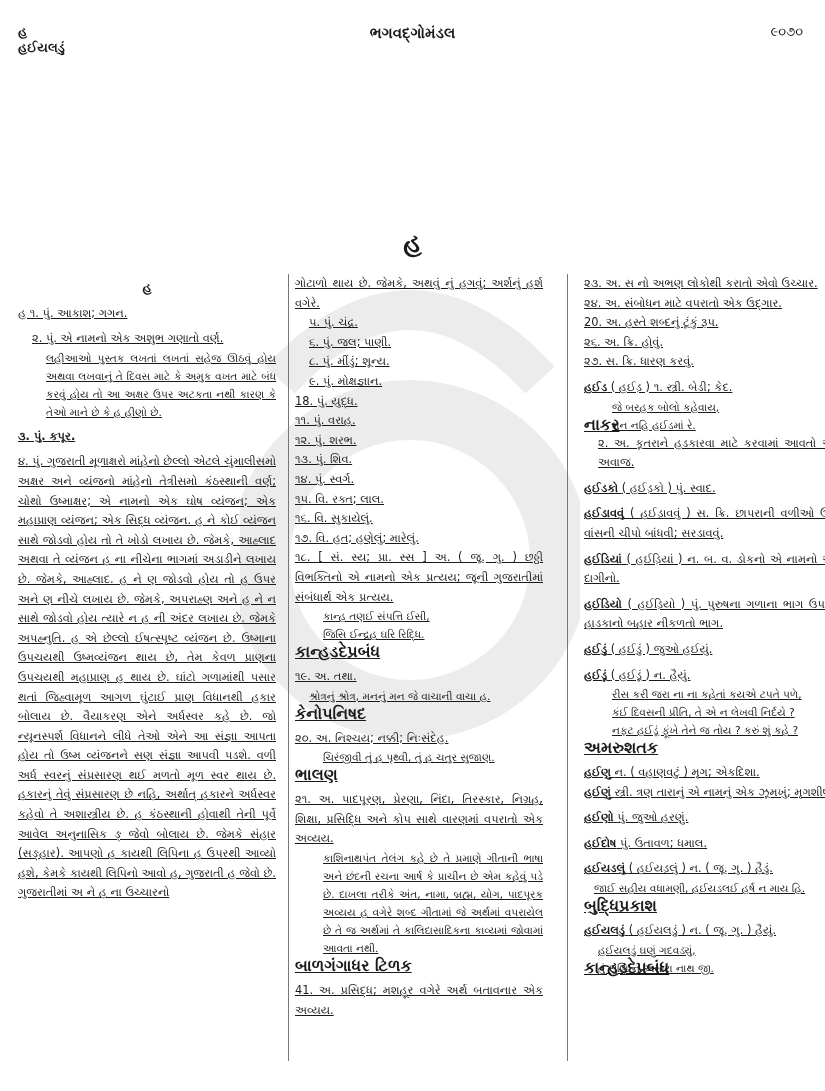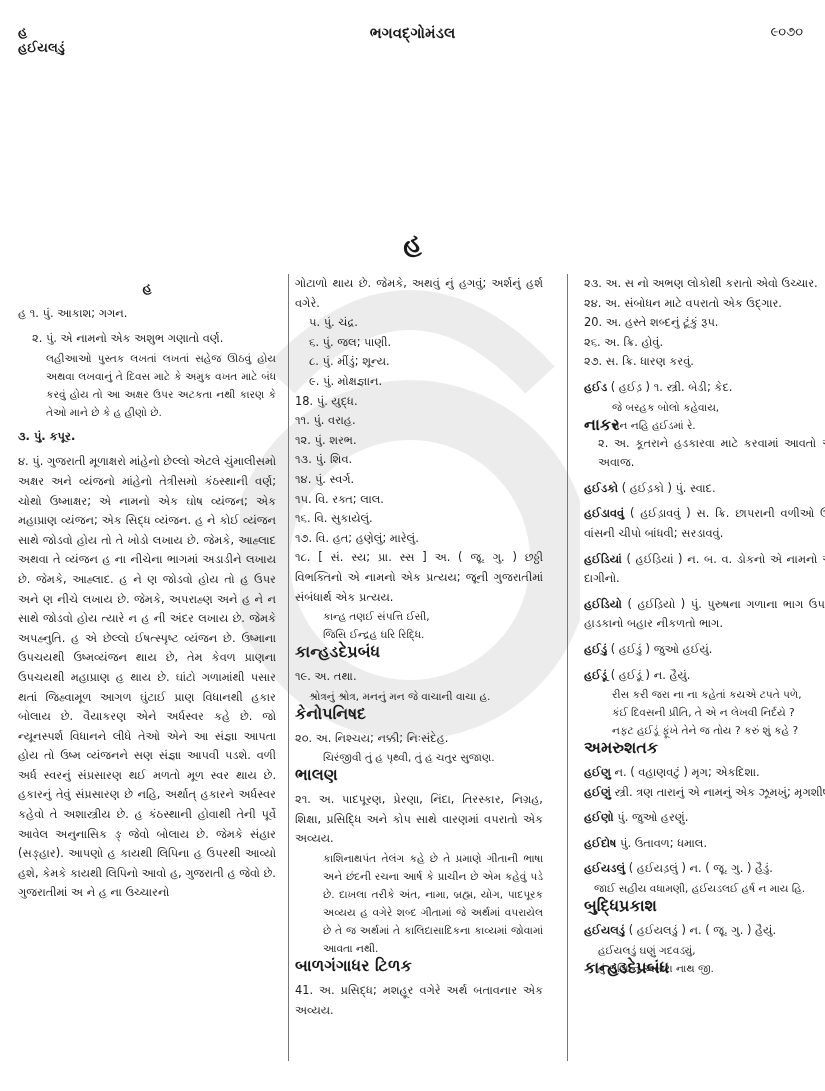--- a/index.html
+++ b/index.html
@@ -18,21 +18,21 @@
     position: absolute; left: 0; right: 0; top: 228px; text-align: center;
     font-size: 26px; font-weight: bold;
   }
   .col {
     position: absolute; top: 274px; font-size: 11.4px; line-height: 19.6px;
   }
   .col1 { left: 18px; width: 258px; }
   .col2 { left: 288px; width: 248px; padding-left: 6px; border-left: 1px solid #777; height: 787px; }
   .col3 { left: 567px; width: 258px; padding-left: 16px; border-left: 1px solid #777; height: 787px; }
   .col-head { text-align: center; font-weight: bold; font-size: 13px; margin: 4px 0 6px; }
-  .entry { margin: 0 0 6px 0; text-align: justify; }
+  .entry { margin: 0 0 6px 0; text-align: justify; text-decoration: underline; }
   .entry.tight { margin-bottom: 0; }
   .hw { font-weight: bold; }
   .num { font-weight: bold; }
   .indent { padding-left: 14px; }
   .quote { padding-left: 28px; font-size: 10.6px; line-height: 18px; }
   .src { text-align: left; font-weight: bold; font-size: 16px; line-height: 18px; }
   .gl { font-size: 10.6px; line-height: 18px; }
 </style>
 </head>
 <body>

